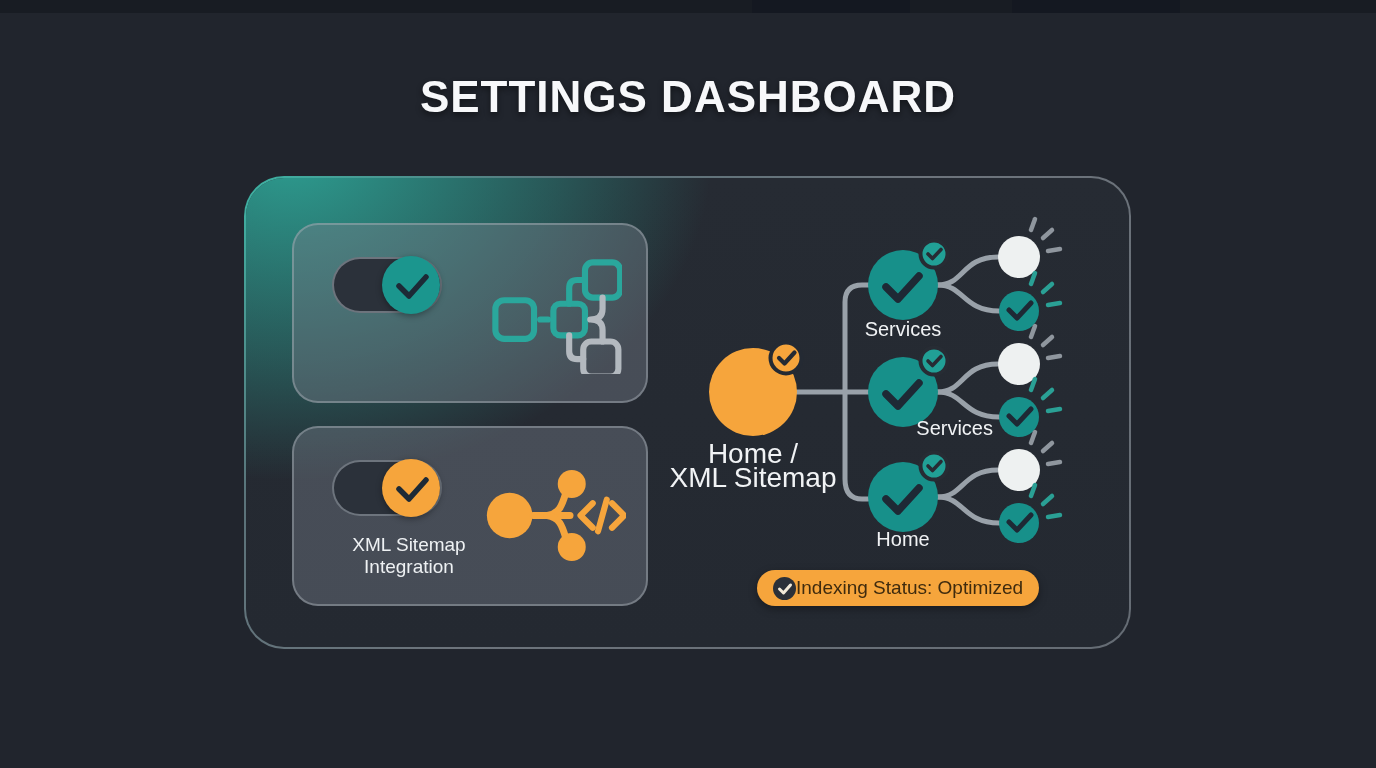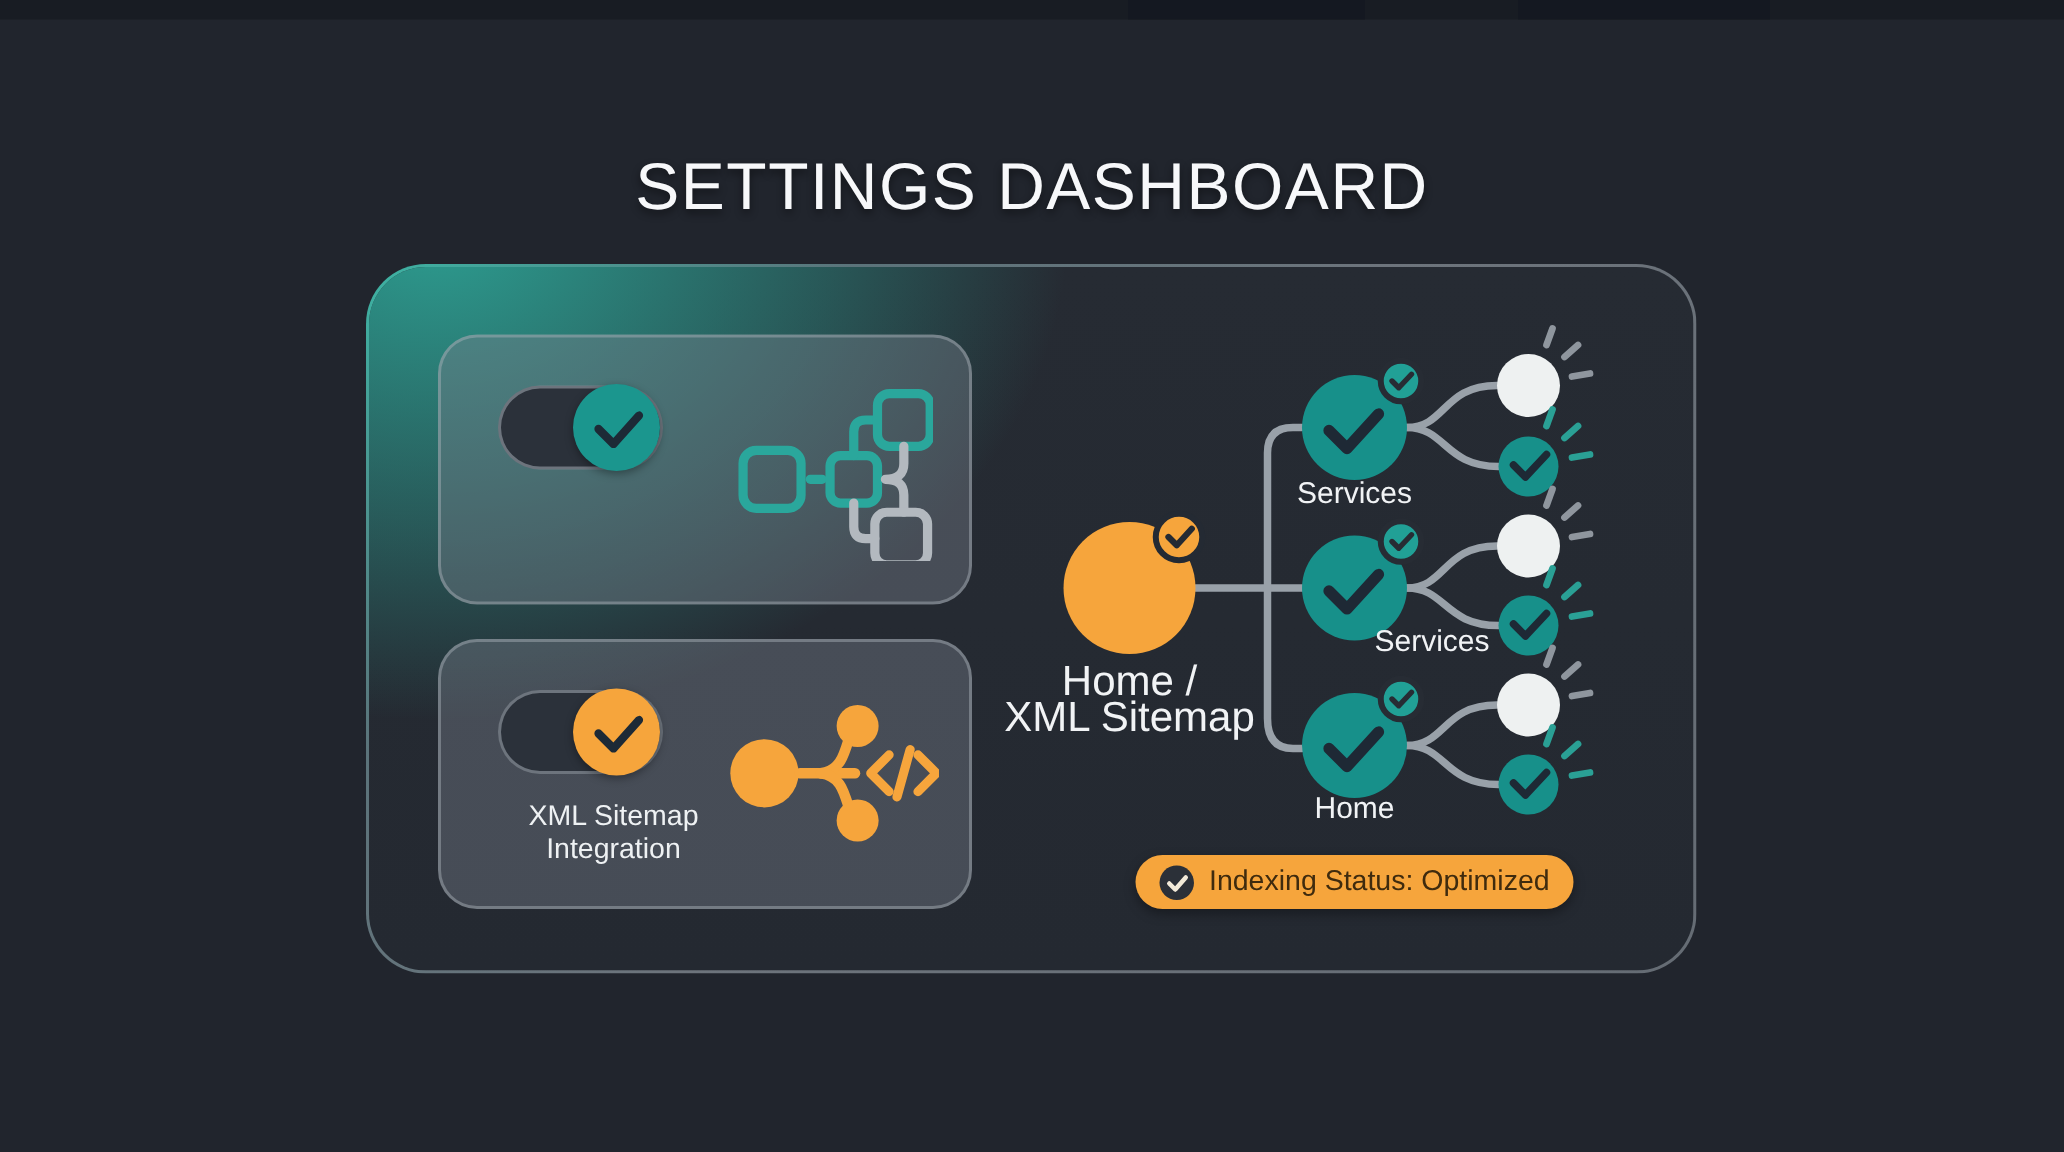--- a/index.html
+++ b/index.html
@@ -6,23 +6,22 @@
   body{
     width:1376px;height:768px;position:relative;overflow:hidden;
     background:#21252d;
     font-family:"Liberation Sans", sans-serif;
     -webkit-font-smoothing:antialiased;
   }
   .top-strip{position:absolute;top:0;left:0;width:1376px;height:13px;background:#181c23;}
   .top-strip .blk{position:absolute;top:0;height:13px;background:#141821;}
   .page-title{
     position:absolute;top:72px;left:0;width:1376px;text-align:center;
-    font-size:44px;font-weight:400;letter-spacing:1px;color:#f7f8fa;
+    font-size:44px;font-weight:700;letter-spacing:1px;color:#f7f8fa;
     text-shadow:0 3px 6px rgba(0,0,0,0.45);
-    margin-top:28px;
   }
   .main-panel{
     position:absolute;left:244px;top:176px;width:887px;height:473px;
     border-radius:40px;border:2px solid transparent;box-sizing:border-box;
     background:
       radial-gradient(ellipse 640px 500px at 5% -6%, rgba(45,164,150,0.95) 0%, rgba(44,158,145,0.38) 42%, rgba(44,158,145,0) 66%) padding-box,
       linear-gradient(#262b33,#242931) padding-box,
       linear-gradient(135deg,#3cb4a4 0%,#5b737a 24%,#6d747c 50%,#656c74 100%) border-box;
   }
   .setting-card{
@@ -57,21 +56,21 @@
     font-size:28px;line-height:24px;color:#f1f3f5;
   }
   .root-label span{display:block;}
   .branch-label{
     position:absolute;left:567px;width:180px;text-align:center;
     font-size:20px;color:#f1f3f5;
   }
   .bl-0{top:140px;} .bl-1{top:239px;text-align:right;} .bl-2{top:350px;}
   .status-badge{
     position:absolute;left:511px;top:392px;height:36px;border-radius:18px;
-    background:#f6a53c;display:flex;align-items:center;gap:10px;padding:0 16px;
+    background:#f6a53c;display:flex;align-items:center;padding:0 16px;
     box-shadow:0 3px 8px rgba(0,0,0,0.35);
   }
   .badge-check{
     width:23px;height:23px;border-radius:50%;background:#2b3038;flex:0 0 auto;
     display:flex;align-items:center;justify-content:center;
   }
   .badge-label{font-size:19px;color:#3f2b0e;font-weight:500;white-space:nowrap;}
 </style>
 </head>
 <body>

